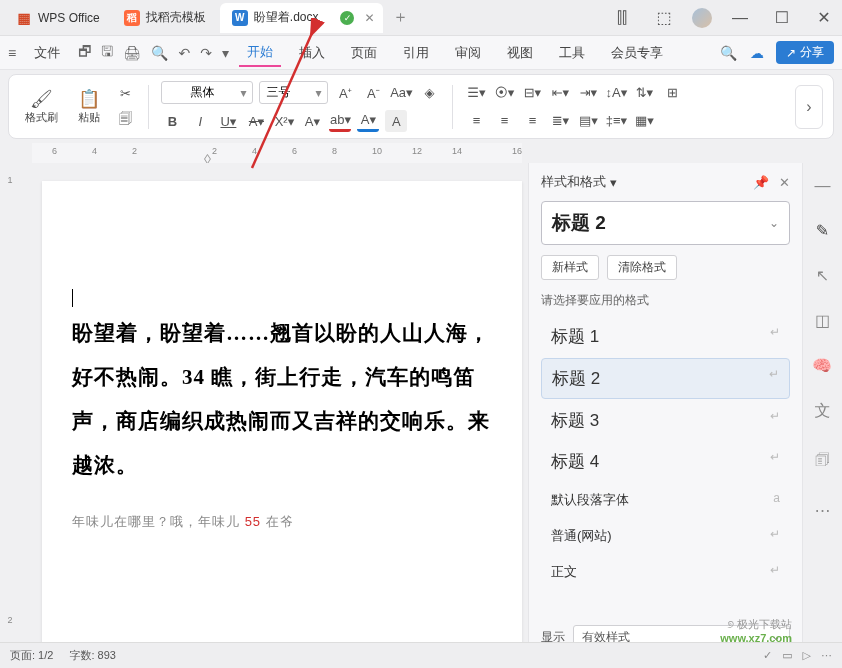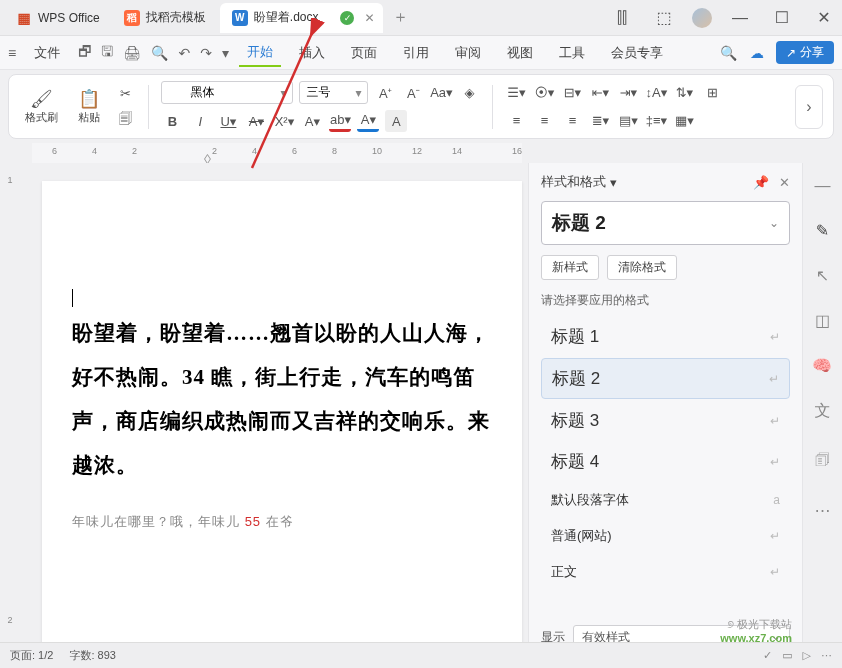--- a/index.html
+++ b/index.html
@@ -20,21 +20,21 @@
 .new-tab { color: #888; font-size: 16px; padding: 0 10px; cursor: pointer; }
 .title-right { margin-left: auto; display: flex; gap: 14px; align-items: center; color: #555; }
 .title-right .win-btn { width: 28px; text-align: center; cursor: pointer; }
 .avatar { width: 20px; height: 20px; border-radius: 50%; background: linear-gradient(135deg, #a8c0d8, #d8c0a8); }
 
 
 .menu-bar { height: 34px; background: #f7f7f9; display: flex; align-items: center; padding: 0 8px; gap: 4px; border-bottom: 1px solid #e5e5e8; }
 .menu-left { display: flex; align-items: center; gap: 10px; color: #555; }
 .menu-icon { font-size: 14px; cursor: pointer; color: #666; }
 .menu-text { font-size: 13px; color: #444; padding: 4px 8px; cursor: pointer; }
-.menu-text.active { color: #2b7cd3; border-bottom: 2px solid #84cc16; font-weight: 500; }
+.menu-text.active { color: #2b7cd3; border-bottom: 2px solid #ec4899; font-weight: 500; }
 .menu-right { margin-left: auto; display: flex; align-items: center; gap: 12px; color: #666; }
 .share-btn { background: #2b7cd3; color: #fff; padding: 3px 10px; border-radius: 4px; font-size: 12px; cursor: pointer; display: flex; align-items: center; gap: 4px; }
 
 
 .ribbon { background: #fff; border: 1px solid #e0e0e4; border-radius: 8px; margin: 4px 8px; padding: 6px 10px; display: flex; align-items: center; gap: 8px; }
 .rib-big { display: flex; flex-direction: column; align-items: center; font-size: 11px; color: #444; cursor: pointer; padding: 2px 6px; }
 .rib-big-icon { font-size: 18px; color: #555; }
 .rib-sep { width: 1px; height: 44px; background: #e0e0e4; margin: 0 4px; }
 .rib-row { display: flex; align-items: center; gap: 6px; }
 .select-box { border: 1px solid #d0d0d4; border-radius: 3px; padding: 2px 6px; font-size: 12px; background: #fff; display: flex; align-items: center; gap: 4px; cursor: pointer; }
@@ -62,21 +62,21 @@
 
 .panel { flex: 1; background: #f7f7f9; border-left: 1px solid #e5e5e8; padding: 10px 12px; display: flex; flex-direction: column; }
 .panel-header { display: flex; align-items: center; justify-content: space-between; margin-bottom: 10px; }
 .panel-title { font-size: 13px; color: #444; display: flex; align-items: center; gap: 4px; cursor: pointer; }
 .panel-tools { display: flex; gap: 10px; color: #888; font-size: 13px; }
 .style-current { border: 1px solid #c0c0c8; border-radius: 4px; padding: 8px 10px; background: #fff; font-size: 19px; font-weight: 600; color: #222; display: flex; align-items: center; justify-content: space-between; font-family: SimHei, sans-serif; margin-bottom: 10px; }
 .panel-btns { display: flex; gap: 8px; margin-bottom: 12px; }
 .panel-btn { border: 1px solid #d0d0d4; border-radius: 3px; padding: 3px 10px; font-size: 12px; background: #fff; cursor: pointer; color: #444; }
 .panel-label { font-size: 12px; color: #666; margin-bottom: 8px; }
 .style-list { display: flex; flex-direction: column; gap: 2px; flex: 1; }
-.style-item { padding: 8px 10px; font-size: 17px; color: #333; border-radius: 4px; display: flex; align-items: center; justify-content: space-between; cursor: pointer; font-family: SimHei, sans-serif; font-weight: 500; }
+.style-item { padding: 8px 10px; font-size: 17px; color: #333; border-radius: 4px; display: flex; align-items: flex-start; justify-content: space-between; cursor: pointer; font-family: SimHei, sans-serif; font-weight: 500; }
 .style-item.sel { background: #e8eef6; border: 1px solid #c5d6ec; }
 .style-item.small { font-size: 13px; font-weight: normal; font-family: SimSun, serif; }
 .style-item .ret { color: #bbb; font-size: 12px; }
 .panel-footer { display: flex; align-items: center; gap: 8px; margin-top: 8px; font-size: 12px; color: #555; }
 .footer-select { border: 1px solid #d0d0d4; border-radius: 3px; padding: 3px 8px; background: #fff; font-size: 12px; flex: 1; display: flex; justify-content: space-between; cursor: pointer; }
 .checkbox-row { margin-top: 8px; font-size: 12px; color: #555; display: flex; align-items: center; justify-content: space-between; }
 .smart-btn { border: 1px solid #d0d0d4; border-radius: 12px; padding: 3px 12px; background: #fff; font-size: 12px; cursor: pointer; color: #444; display: flex; align-items: center; gap: 4px; }
 
 
 .side-tools { width: 40px; background: #f0f0f2; border-left: 1px solid #e5e5e8; display: flex; flex-direction: column; align-items: center; padding-top: 14px; gap: 26px; color: #888; font-size: 16px; }
@@ -161,21 +161,21 @@
     <span class="rib-big-icon">📋</span>
     <span>粘贴</span>
   </div>
   <div style="display:flex;flex-direction:column;gap:4px;">
     <span class="fmt-btn">✂</span>
     <span class="fmt-btn">🗐</span>
   </div>
   <div class="rib-sep"></div>
   <div style="display:flex;flex-direction:column;gap:6px;">
     <div class="rib-row">
-      <div class="select-box" style="width:132px;padding-left:28px;">
+      <div class="select-box" style="width:92px;padding-left:28px;">
         <span>黑体</span>
         <span style="margin-left:auto;color:#888;">▾</span>
       </div>
       <div class="select-box" style="width:69px;">
         <span>三号</span>
         <span style="margin-left:auto;color:#888;">▾</span>
       </div>
       <span class="fmt-btn">A⁺</span>
       <span class="fmt-btn">A⁻</span>
       <span class="fmt-btn">Aa▾</span>

